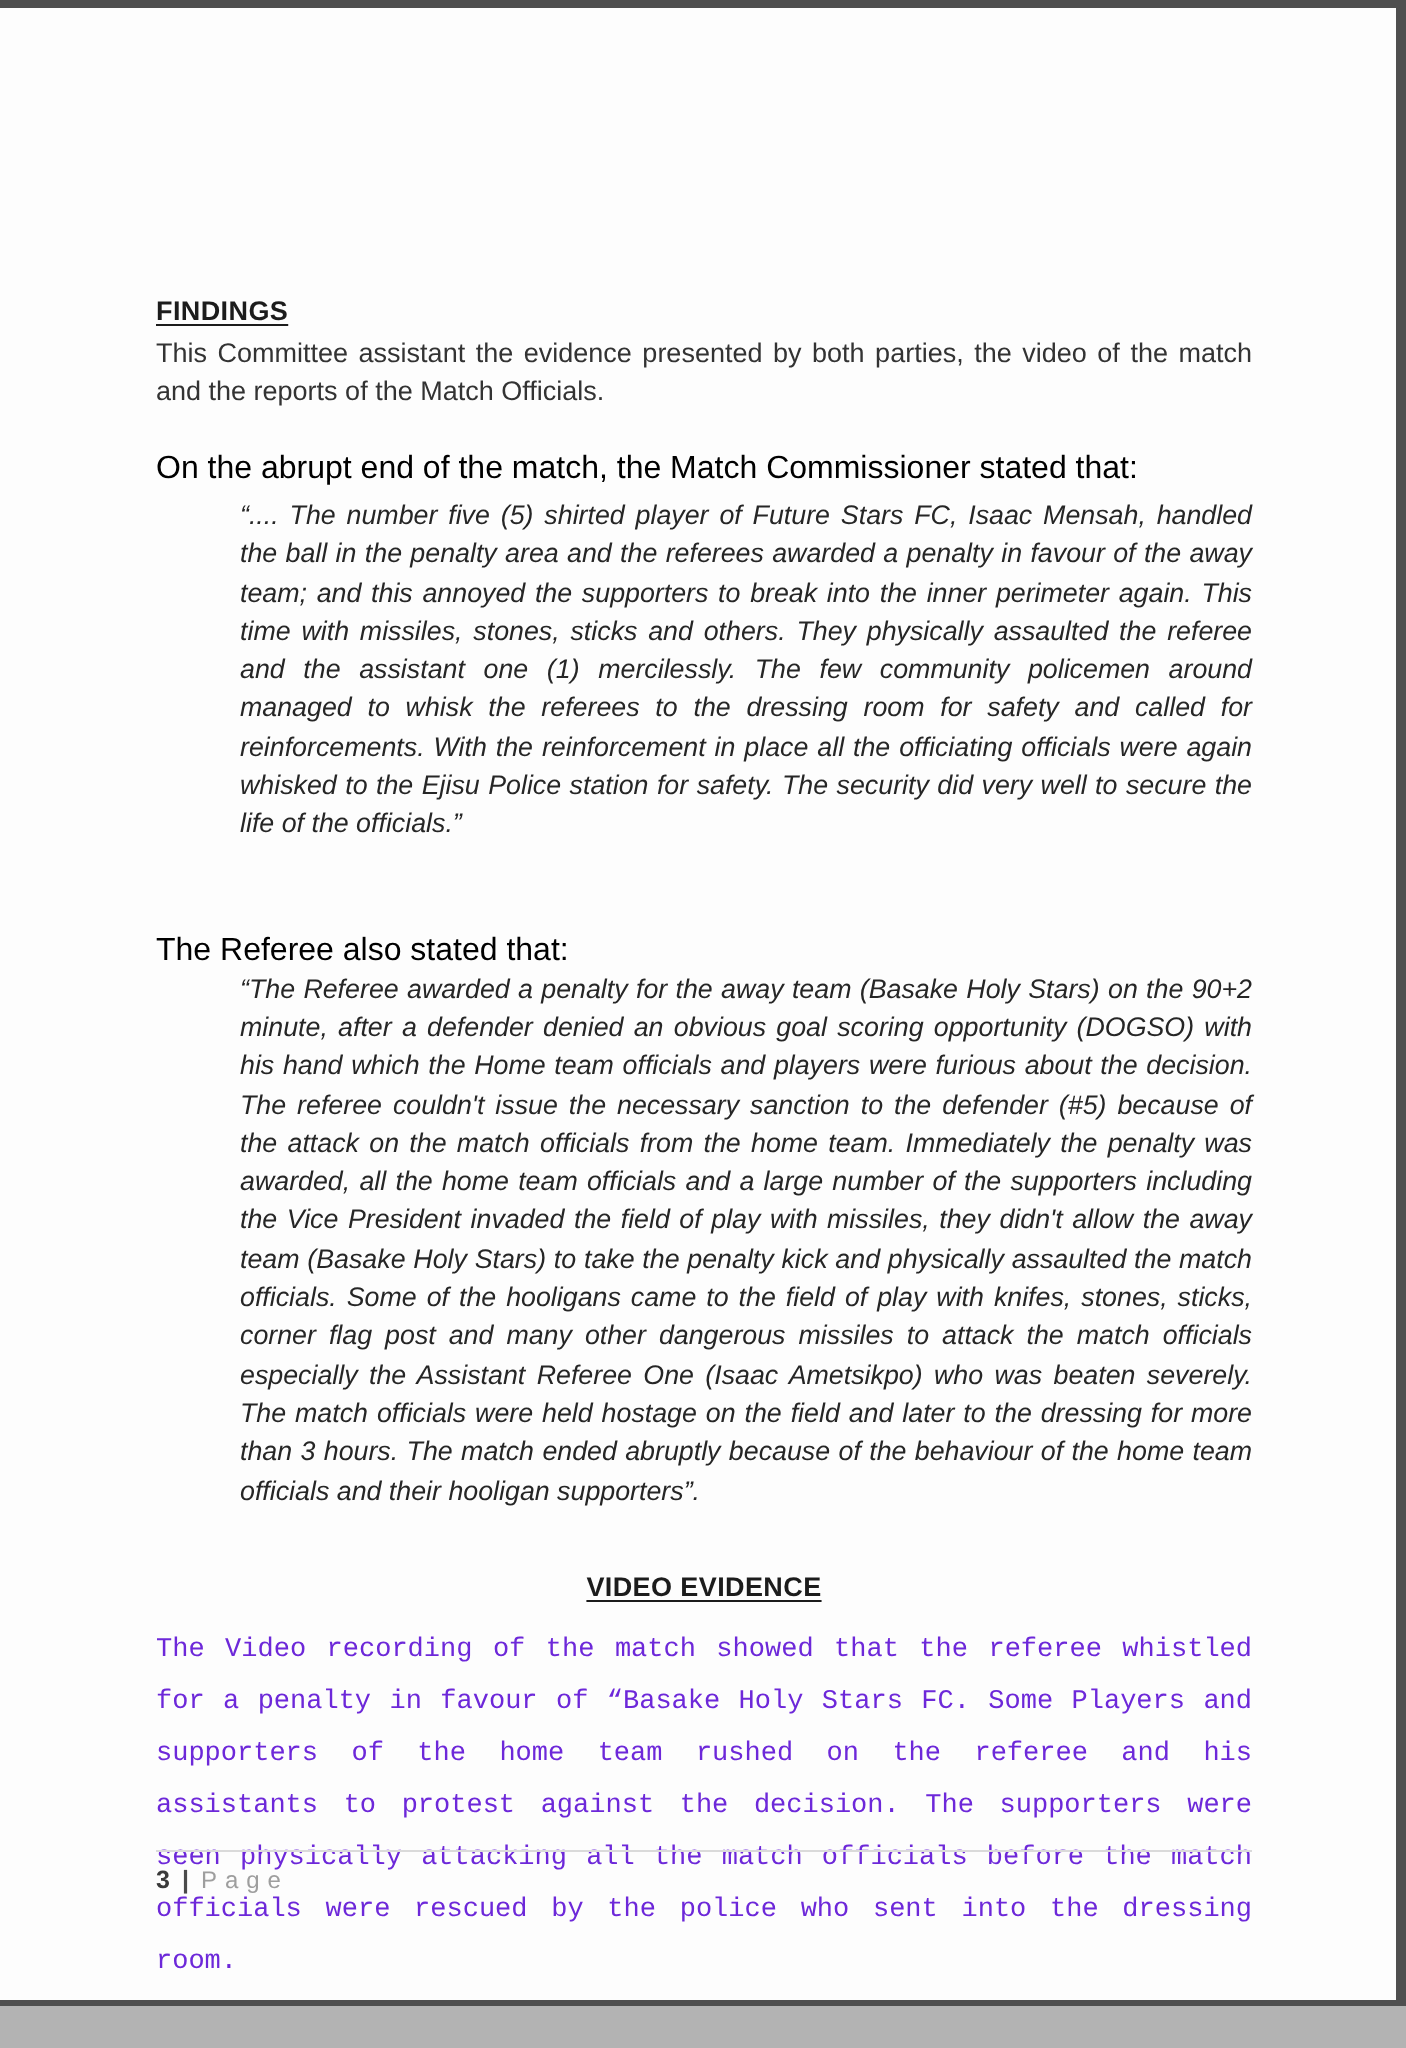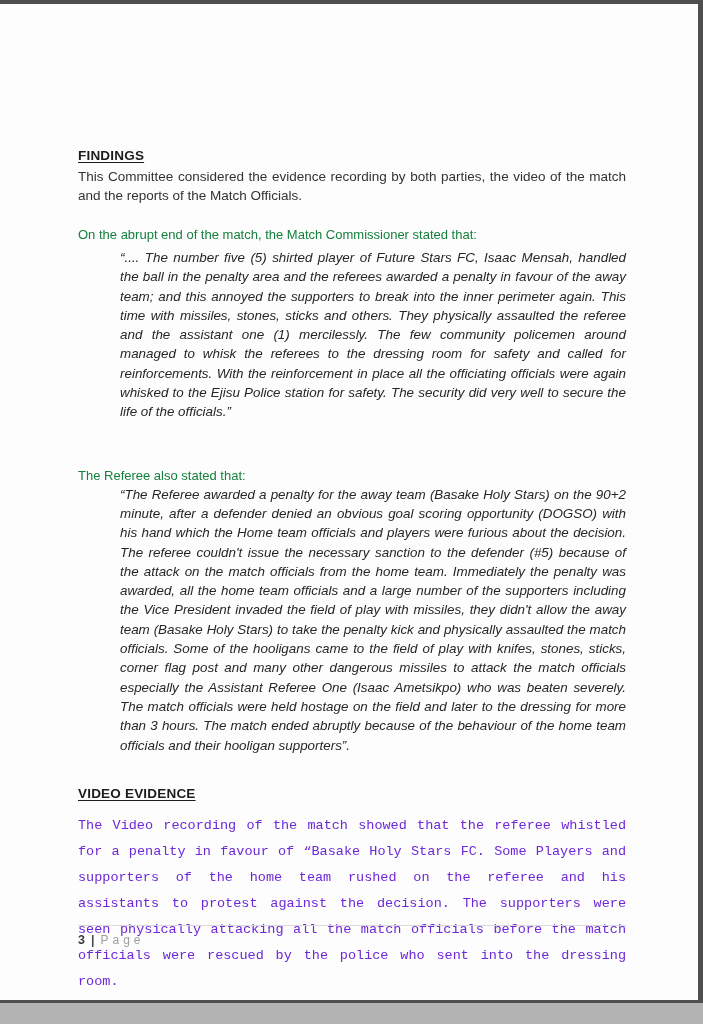--- a/index.html
+++ b/index.html
@@ -40,23 +40,23 @@
 
   .body-par {
     font-size: 13.5px;
     line-height: 19px;
     color: #333333;
     text-align: justify;
   }
   .body-par.last-line-left { text-align-last: left; }
 
   .lead-line {
-    font-size: 13px;
+    font-size: 16px;
     line-height: 19px;
-    color: #15803d;
+    color: #000000;
   }
 
   .quote {
     margin-left: 42px;
     font-size: 13.4px;
     line-height: 19.3px;
     font-weight: normal;
     font-style: italic;
     color: #262626;
     text-align: justify;
@@ -87,38 +87,38 @@
   .footer .num  { font-weight: bold; color: #3a3a3a; }
   .footer .pipe { color: #4a4a4a; font-weight: bold; }
   .footer .pg   { color: #9e9e9e; letter-spacing: 4px; font-size: 12px; }
 
   
   .sp-intro      { margin-top: 2px; }
   .sp-lead1      { margin-top: 20px; }
   .sp-quote1     { margin-top: 4px; }
   .sp-lead2      { margin-top: 44px; }
   .sp-quote2     { margin-top: 0px; }
-  .sp-video-head { margin-top: 30px; }
+  .sp-video-head { margin-top: 30px; text-align: center; }
   .sp-video-par  { margin-top: 10px; }
 </style>
 </head>
 <body>
 
 <div class="page">
 
   <div class="edge-top"></div>
   <div class="edge-right"></div>
   <div class="edge-bottom"></div>
   <div class="scan-band"></div>
 
   <div class="content">
 
     <div class="heading">FINDINGS</div>
 
-    <p class="body-par last-line-left sp-intro">This Committee considered the evidence recording by both parties, the video of the match and the reports of the Match Officials.</p>
+    <p class="body-par last-line-left sp-intro">This Committee assistant the evidence presented by both parties, the video of the match and the reports of the Match Officials.</p>
 
     <p class="lead-line sp-lead1">On the abrupt end of the match, the Match Commissioner stated that:</p>
 
     <p class="quote sp-quote1">“.... The number five (5) shirted player of Future Stars FC, Isaac Mensah, handled the ball in the penalty area and the referees awarded a penalty in favour of the away team; and this annoyed the supporters to break into the inner perimeter again. This time with missiles, stones, sticks and others. They physically assaulted the referee and the assistant one (1) mercilessly. The few community policemen around managed to whisk the referees to the dressing room for safety and called for reinforcements. With the reinforcement in place all the officiating officials were again whisked to the Ejisu Police station for safety. The security did very well to secure the life of the officials.”</p>
 
     <p class="lead-line sp-lead2">The Referee also stated that:</p>
 
     <p class="quote sp-quote2">“The Referee awarded a penalty for the away team (Basake Holy Stars) on the 90+2 minute, after a defender denied an obvious goal scoring opportunity (DOGSO) with his hand which the Home team officials and players were furious about the decision. The referee couldn't issue the necessary sanction to the defender (#5) because of the attack on the match officials from the home team. Immediately the penalty was awarded, all the home team officials and a large number of the supporters including the Vice President invaded the field of play with missiles, they didn't allow the away team (Basake Holy Stars) to take the penalty kick and physically assaulted the match officials. Some of the hooligans came to the field of play with knifes, stones, sticks, corner flag post and many other dangerous missiles to attack the match officials especially the Assistant Referee One (Isaac Ametsikpo) who was beaten severely. The match officials were held hostage on the field and later to the dressing for more than 3 hours. The match ended abruptly because of the behaviour of the home team officials and their hooligan supporters”.</p>
 
     <div class="heading sp-video-head">VIDEO EVIDENCE</div>

